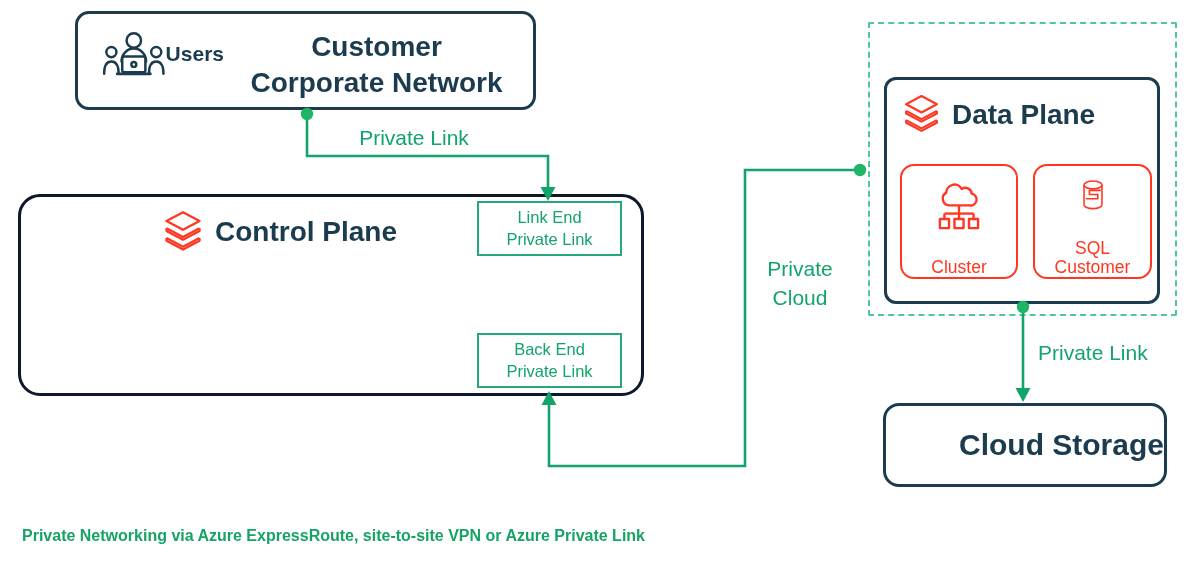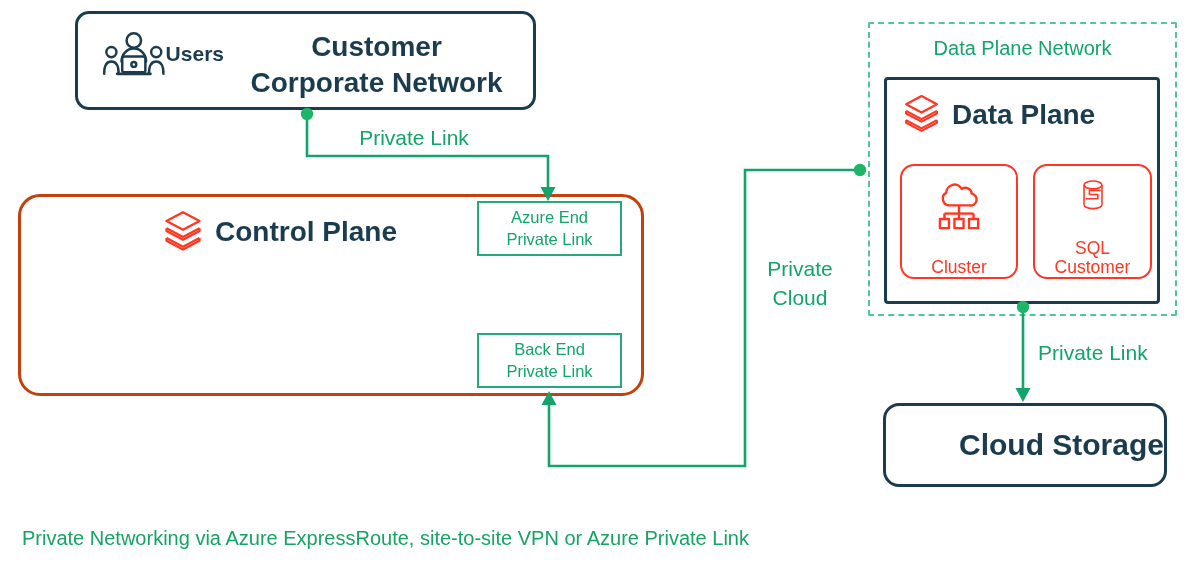--- a/index.html
+++ b/index.html
@@ -2,21 +2,21 @@
 <html><head>
 <meta charset="utf-8">
 <style>
   html,body{margin:0;padding:0;background:#fff;}
   .stage{position:relative;width:1200px;height:563px;background:#ffffff;
          font-family:"Liberation Sans",sans-serif;overflow:hidden;}
   .abs{position:absolute;box-sizing:border-box;}
 
   
   .navy-box{border:3px solid #1B3B4E;border-radius:14px;background:#fff;}
-  .red-box{border:3px solid #c2410c;border-radius:22px;background:#fff;}
+  .red-box{border:3px solid #0f172a;border-radius:22px;background:#fff;}
   .green-box{border:2px solid #25A97B;background:#fff;display:flex;align-items:center;justify-content:center;text-align:center;}
   .dashed-box{border:2px dashed #50C79B;background:transparent;}
 
   .customer-box{left:75px;top:11px;width:461px;height:99px;display:flex;}
   .users-col{position:absolute;left:24px;top:8px;width:122px;display:flex;flex-direction:row;align-items:center;}
   .users-label{font-size:21px;font-weight:700;color:#1B3B4E;margin-top:-2px;}
   .customer-title{position:absolute;left:150px;right:8px;top:15px;text-align:center;
                   font-size:28px;line-height:1.3;font-weight:700;color:#1B3B4E;}
 
   .control-box{left:18px;top:194px;width:626px;height:202px;}
@@ -24,38 +24,38 @@
   .control-header{left:142px;top:13px;}
   .plane-title{font-size:28px;font-weight:700;color:#1B3B4E;white-space:nowrap;}
 
   .fe-box{left:477px;top:201px;width:145px;height:55px;}
   .be-box{left:477px;top:333px;width:145px;height:55px;}
   .green-box .lbl{font-size:16.5px;line-height:1.32;color:#13A46B;font-weight:500;}
 
   .dpn-box{left:868px;top:22px;width:309px;height:294px;border-radius:2px;}
   .dpn-title{left:868px;top:37px;width:309px;text-align:center;font-size:20px;font-weight:500;color:#13A46B;}
 
-  .dataplane-box{left:884px;top:77px;width:276px;height:227px;border-radius:4px;padding-left:48px;}
+  .dataplane-box{left:884px;top:77px;width:276px;height:227px;border-radius:12px;padding-left:48px;}
   .dp-header{left:16px;top:14px;}
   .inner-red{position:absolute;border:2.5px solid #FF3621;border-radius:14px;background:#fff;
              display:flex;flex-direction:column;align-items:center;justify-content:flex-start;gap:24px;}
   .cluster-box{left:13px;top:84px;width:114px;height:111px;}
   .sql-box{left:146px;top:84px;width:115px;height:111px;}
   .inner-red .ilbl{font-size:17.5px;line-height:1.1;color:#FF3621;font-weight:500;text-align:center;margin-top:2px;}
 
   .cloud-box{left:883px;top:403px;width:284px;height:84px;border-radius:16px;
              display:flex;align-items:center;justify-content:flex-end;}
   .cloud-title{font-size:30px;font-weight:700;color:#1B3B4E;}
 
   
   .pl-label{position:absolute;color:#13A46B;font-size:21px;font-weight:500;}
   .pl-top{left:304px;top:126px;width:220px;text-align:center;}
   .pl-mid{left:745px;top:255px;width:110px;text-align:center;line-height:1.38;}
   .pl-right{left:1038px;top:341px;}
-  .caption{position:absolute;left:22px;top:527px;font-size:20px;font-weight:400;color:#16A365;}
+  .caption{position:absolute;left:22px;top:527px;font-size:16px;font-weight:700;color:#16A365;}
 
   .overlay{position:absolute;left:0;top:0;width:1200px;height:563px;pointer-events:none;}
   .icon-pad{margin-top:13px;}
 </style>
 </head>
 <body>
 
 <div class="stage">
 
   <div class="abs navy-box customer-box">
@@ -91,34 +91,33 @@
           <path d="M3,25.5 L18,33.5 L33,25.5"></path>
           <path d="M3,25.5 V28 L18,36 L33,28 V25.5"></path>
         </g>
       </svg>
       <span class="plane-title">Control Plane</span>
     </div>
   </div>
 
   <div class="abs green-box fe-box">
     <div class="lbl">
-      <div>Azure End</div>
+      <div>Link End</div>
       <div>Private Link</div>
     </div>
   </div>
 
   <div class="abs green-box be-box">
     <div class="lbl">
       <div>Back End</div>
       <div>Private Link</div>
     </div>
   </div>
 
   <div class="abs dashed-box dpn-box"></div>
-  <div class="abs dpn-title">Data Plane Network</div>
 
   <div class="abs navy-box dataplane-box">
     <div class="plane-header dp-header">
       <svg width="37" height="41" viewBox="0 0 36 40">
         <g fill="none" stroke="#FF3621" stroke-width="2.1" stroke-linejoin="round">
           <path d="M18,2 L33,10 L18,18 L3,10 Z"></path>
           <path d="M3,16.5 L18,24.5 L33,16.5"></path>
           <path d="M3,16.5 V19 L18,27 L33,19 V16.5"></path>
           <path d="M3,25.5 L18,33.5 L33,25.5"></path>
           <path d="M3,25.5 V28 L18,36 L33,28 V25.5"></path>

